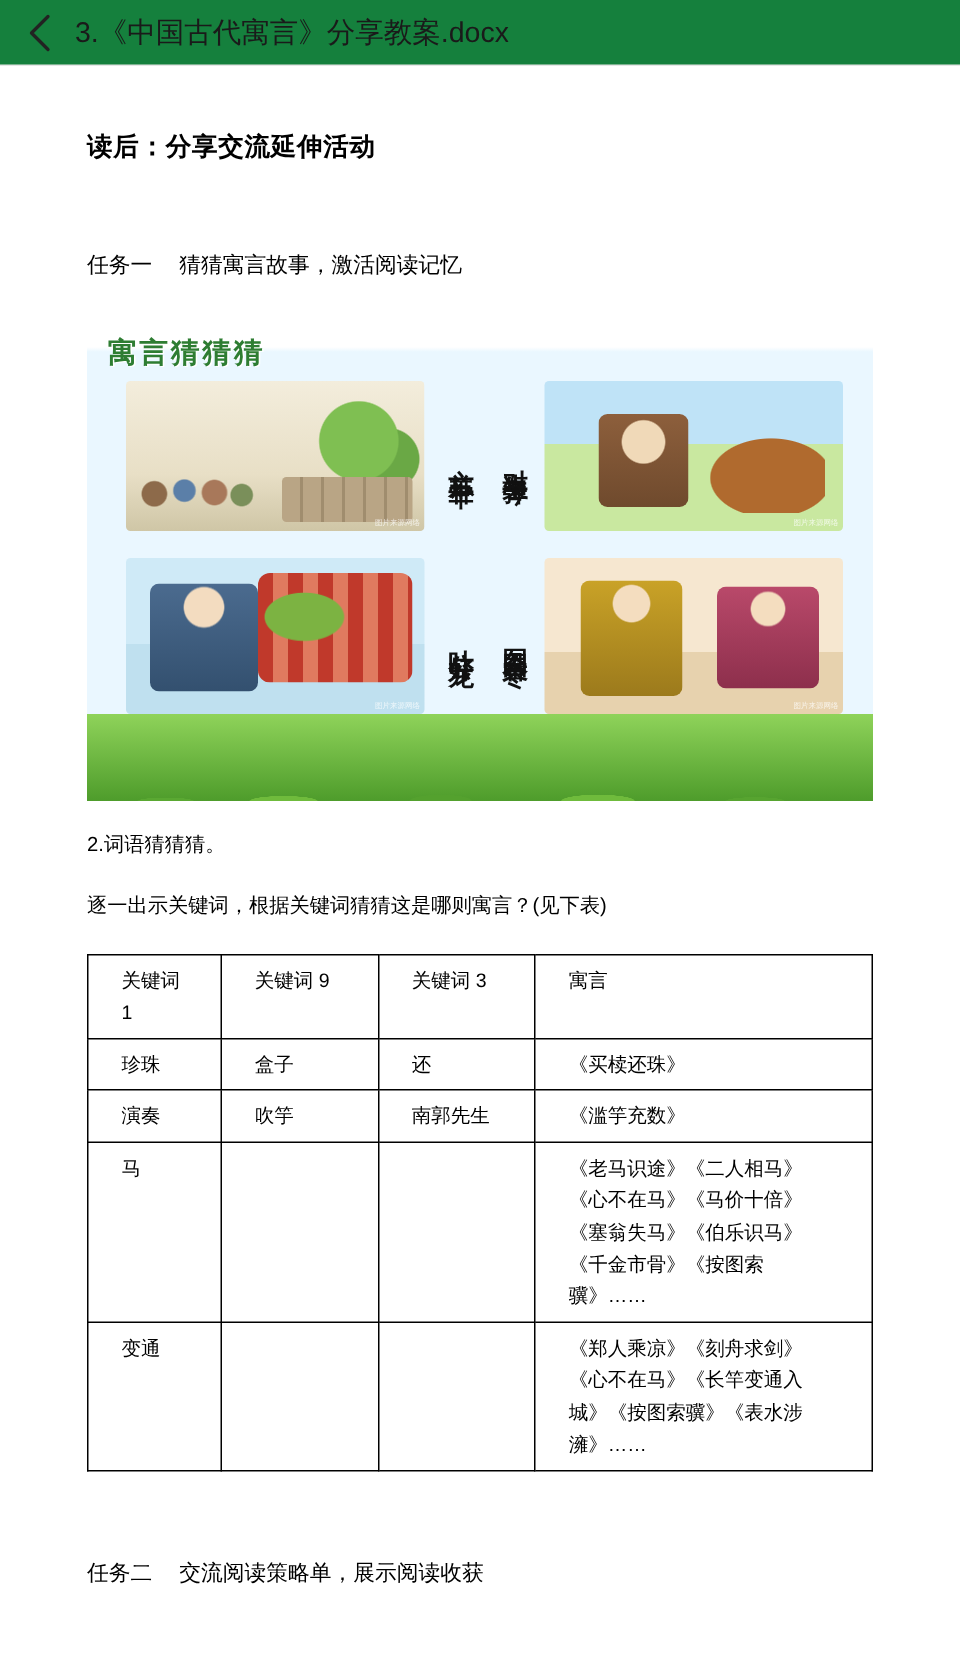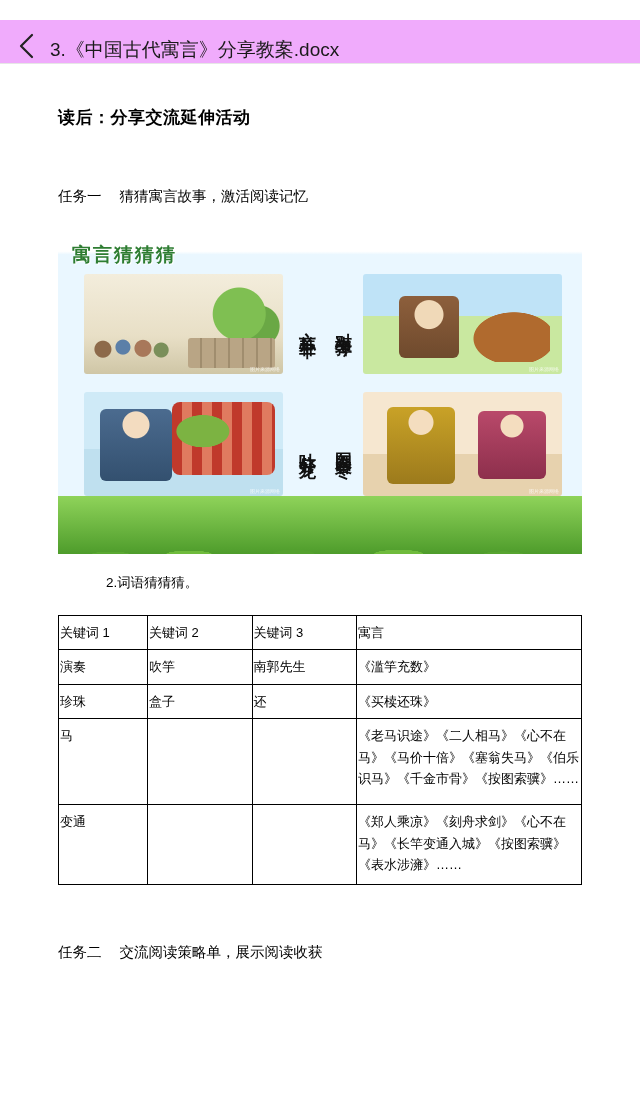--- a/index.html
+++ b/index.html
@@ -8,25 +8,24 @@
     width: 640px;
     background: #ffffff;
     font-family: "Liberation Sans", "DejaVu Sans", sans-serif;
   }
   body { width: 640px; min-height: 1106px; position: relative; }
 
   
   .titlebar {
     height: 44px;
     display: flex;
-    align-items: flex-end;
+    align-items: center;
     padding: 0 10px;
-    background: #f0abfc;
+    background: #15803d;
     border-bottom: 1px solid #e6e6e6;
-    margin-top: 20px;
   }
   .back-icon {
     width: 34px; height: 34px;
     display: flex; align-items: center; justify-content: center;
     flex: 0 0 auto;
     cursor: pointer;
   }
   .back-icon svg { display: block; }
   .doc-title {
     font-size: 19px;
@@ -60,21 +59,21 @@
     margin-top: 58px;
     margin-bottom: 0;
   }
   .task-heading .gap { display: inline-block; width: 18px; }
   .para {
     font-size: 13.5px;
     color: #000;
     margin-top: 22px;
     line-height: 1.7;
   }
-  .para.tight { margin-top: 18px; margin-left: 48px; }
+  .para.tight { margin-top: 18px; }
 
   
   .illus {
     margin-top: 26px;
     width: 100%;
     height: 322px;
     position: relative;
     overflow: hidden;
     background: linear-gradient(#ffffff 0%, #ffffff 6%, #eaf7ff 7%, #eaf7ff 82%, #d9f0c6 83%, #bfe59a 100%);
     border: 0;
@@ -223,21 +222,21 @@
   table.kw {
     width: 100%;
     border-collapse: collapse;
     margin-top: 20px;
     font-size: 13px;
     color: #000;
     table-layout: fixed;
   }
   table.kw td {
     border: 1px solid #000;
-    padding: 6px 1px;
+    padding: 6px 22px;
     vertical-align: top;
     line-height: 1.65;
     word-break: break-all;
   }
   table.kw col.c1 { width: 17%; }
   table.kw col.c2 { width: 20%; }
   table.kw col.c3 { width: 20%; }
   table.kw col.c4 { width: 43%; }
   .cell-tall { height: 86px; }
   .cell-tall2 { height: 80px; }
@@ -285,47 +284,48 @@
       <div class="vlabel">囫囵吞枣</div>
       <div class="pic scene-d">
         <span class="mark">图片来源网络</span>
       </div>
     </div>
 
     <div class="grass"></div>
   </div>
 
   <div class="para tight">2.词语猜猜猜。</div>
+  <div class="para tight">逐一出示关键词，根据关键词猜猜这是哪则寓言？(见下表)</div>
 
   <table class="kw">
     <colgroup>
         <col class="c1">
         <col class="c2">
         <col class="c3">
         <col class="c4">
       </colgroup>
     <tbody>
       <tr>
         <td>关键词 1</td>
-        <td>关键词 2</td>
+        <td>关键词 9</td>
         <td>关键词 3</td>
         <td>寓言</td>
+      </tr>
+      <tr>
+        <td>珍珠</td>
+        <td>盒子</td>
+        <td>还</td>
+        <td>《买椟还珠》</td>
       </tr>
       <tr>
         <td>演奏</td>
         <td>吹竽</td>
         <td>南郭先生</td>
         <td>《滥竽充数》</td>
       </tr>
-      <tr>
-        <td>珍珠</td>
-        <td>盒子</td>
-        <td>还</td>
-        <td>《买椟还珠》</td>
-      </tr>
       <tr class="cell-tall">
         <td>马</td>
         <td></td>
         <td></td>
         <td>《老马识途》《二人相马》《心不在马》《马价十倍》《塞翁失马》《伯乐识马》《千金市骨》《按图索骥》……</td>
       </tr>
       <tr class="cell-tall2">
         <td>变通</td>
         <td></td>
         <td></td>

